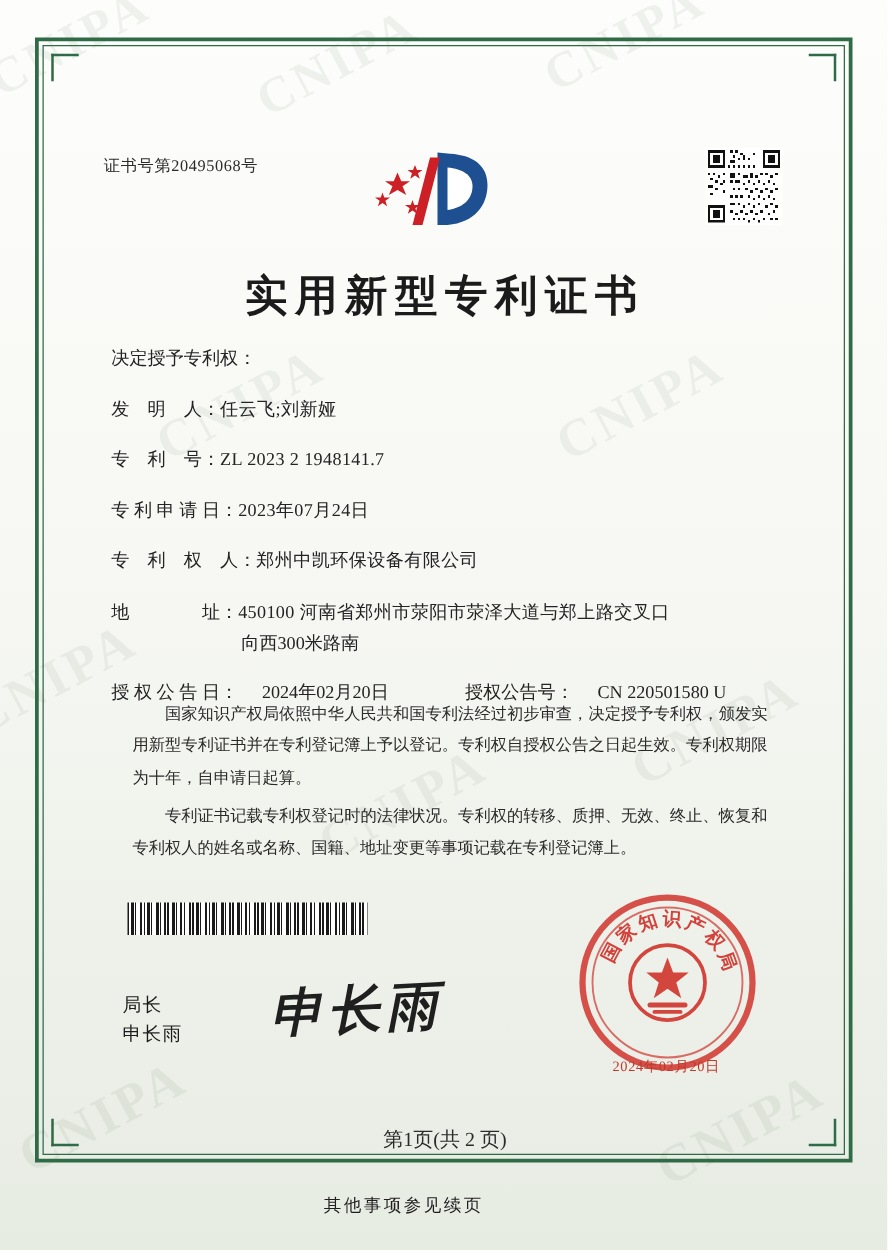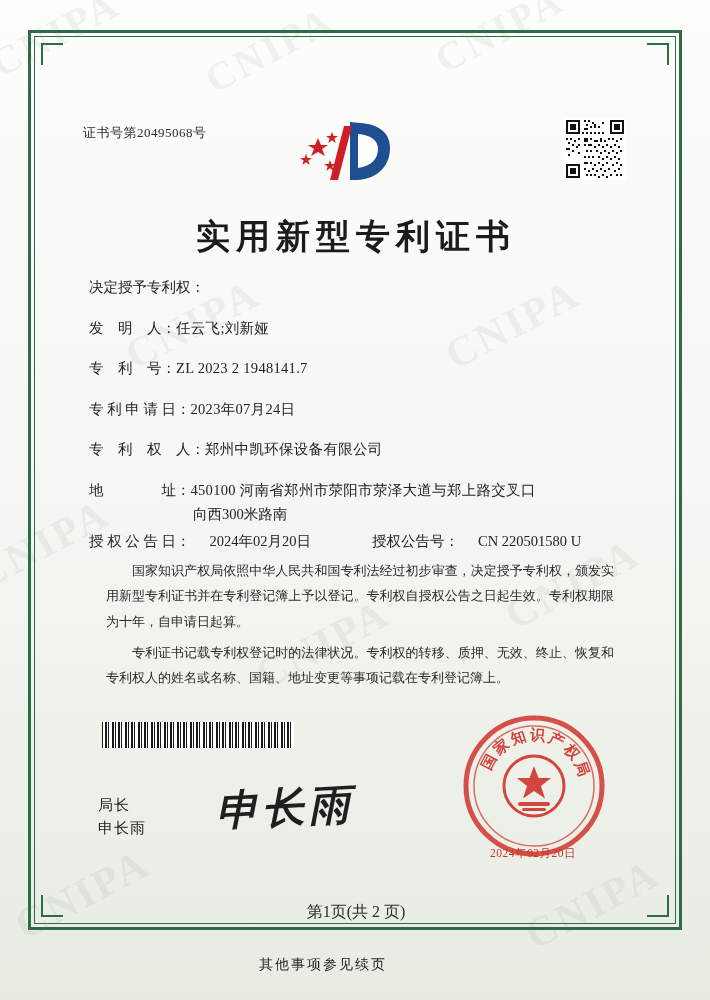--- a/index.html
+++ b/index.html
@@ -136,21 +136,21 @@
     white-space: pre;
     letter-spacing: 0px;
   }
   .fvalue {
     flex: 1 1 auto;
     letter-spacing: .3px;
   }
   .addr-second {
     margin-left: 104px;
     margin-top: -16px;
-    margin-bottom: 8px;
+    margin-bottom: 20px;
     font-family: "Liberation Serif", serif;
     font-size: 14.5px;
     color: #232323;
   }
   .pubrow {
     display: flex;
     align-items: baseline;
     margin-bottom: 16px;
     gap: 19px;
   }

